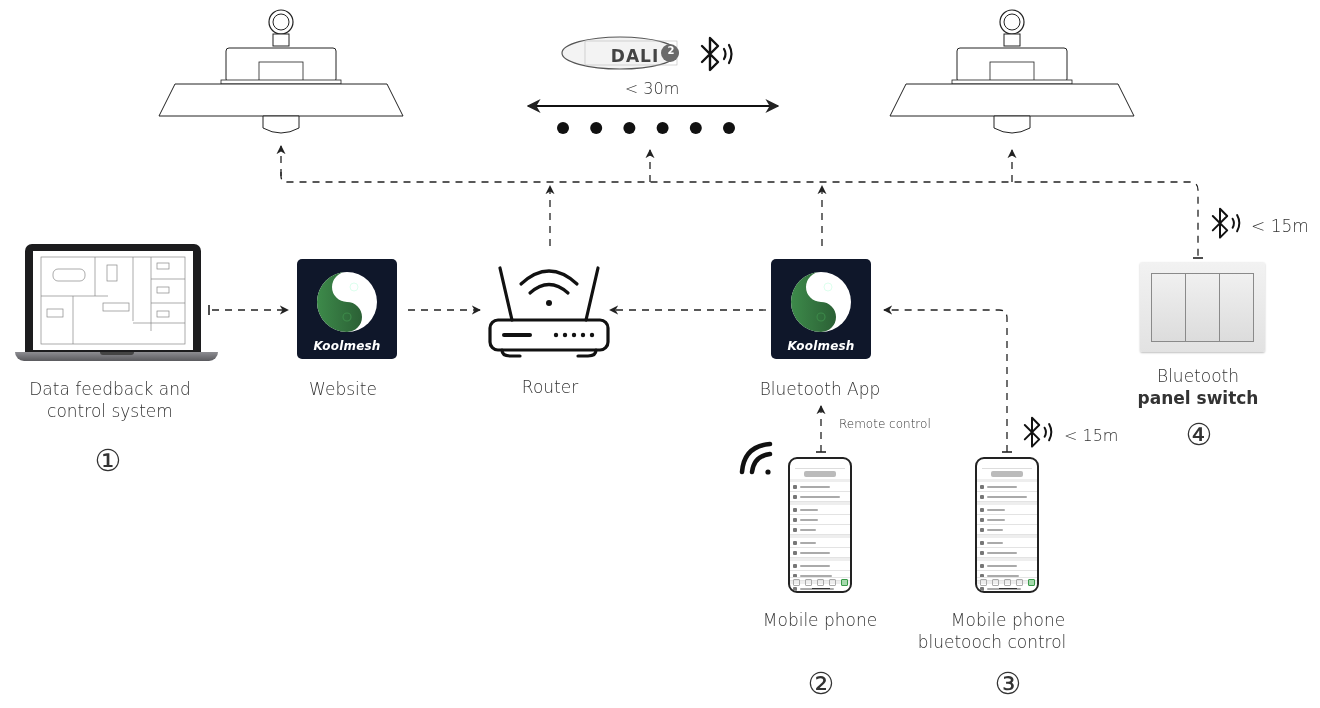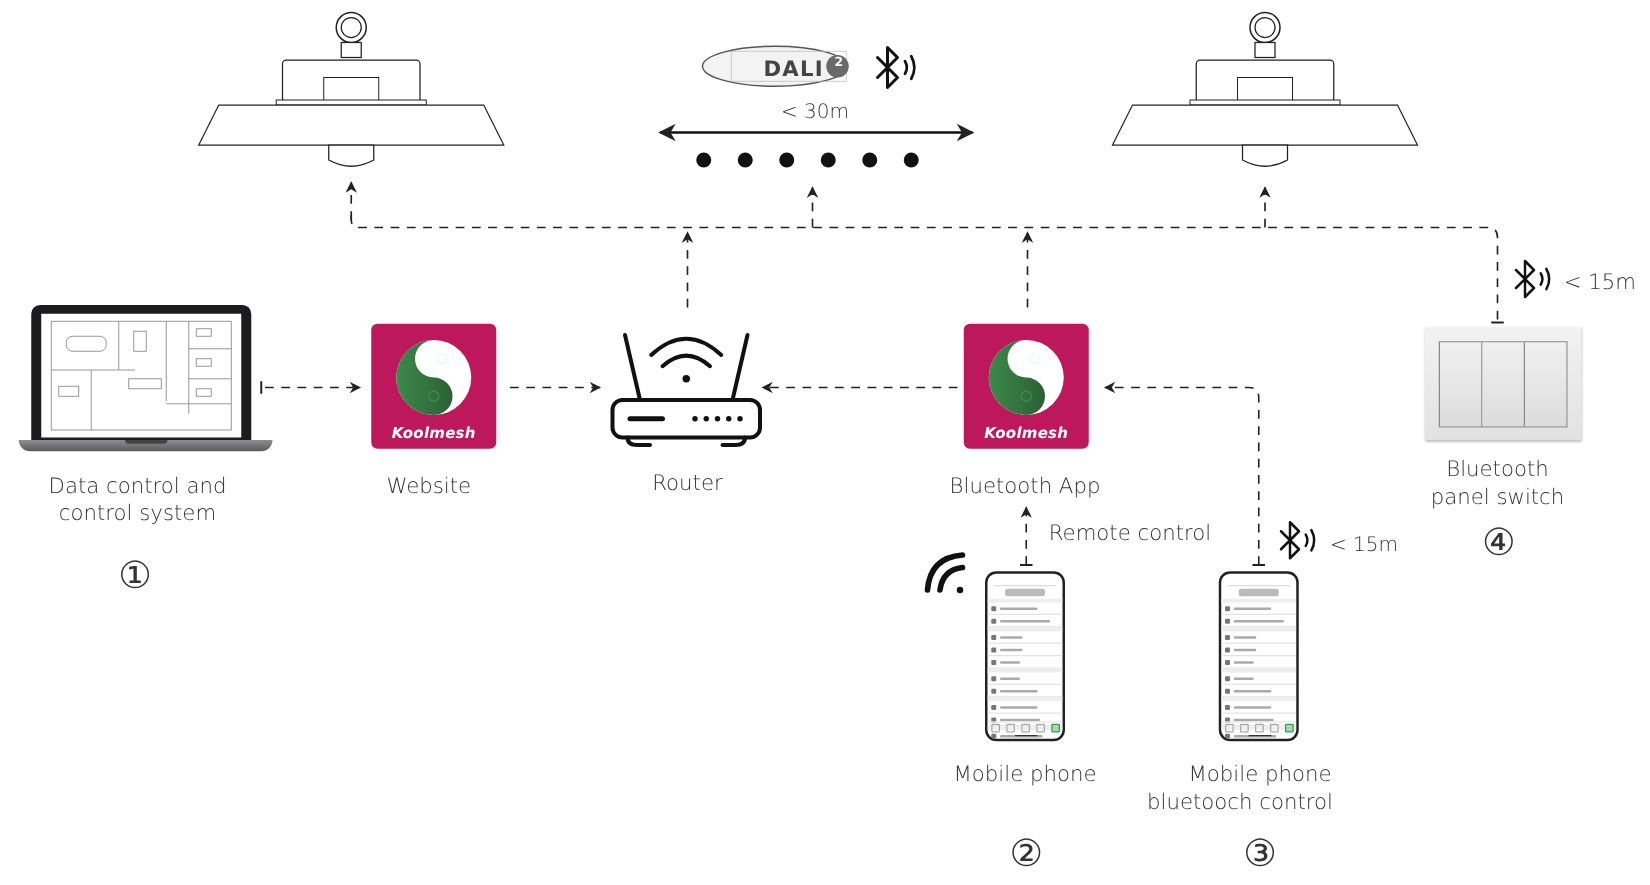--- a/index.html
+++ b/index.html
@@ -2,21 +2,21 @@
 <html><head>
 <meta charset="utf-8">
 <style>
   html, body { margin: 0; padding: 0; background: #ffffff; }
   body { width: 1320px; height: 708px; position: relative; overflow: hidden;
          font-family: "DejaVu Sans", sans-serif; color: #2b2b2b; }
   .label { position: absolute; text-align: center; font-size: 17px; line-height: 22px;
            color: #333; font-family: "DejaVu Sans", sans-serif; font-weight: 300; }
   .small { position: absolute; font-size: 16px; color: #333; font-weight: 300; }
   svg { position: absolute; left: 0; top: 0; overflow: visible; }
-  .app-icon { position: absolute; width: 100px; height: 100px; background: #be185d;
+  .app-icon { position: absolute; width: 100px; height: 100px; background: #0f172a;
               border-radius: 5px; }
   .app-icon .yy { position: absolute; left: 19px; top: 12px; width: 62px; height: 62px; }
   .app-icon .brand { position: absolute; left: 0; right: 0; bottom: 6px; text-align: center;
                      color: #fff; font-style: italic; font-weight: bold; font-size: 12px;
                      font-family: "DejaVu Sans", sans-serif; letter-spacing: 0.2px; }
   .phone { position: absolute; width: 64px; height: 136px; border: 2px solid #222;
            border-radius: 9px; background: #fff; box-sizing: border-box; overflow: hidden; }
   .phone .bar { height: 6px; margin: 3px 5px 0 5px; border-bottom: 1px solid #ddd; }
   .phone .title { height: 6px; margin: 2px 14px; background: #bbb; border-radius: 2px; }
   .phone .row { height: 9px; border-bottom: 1px solid #e3e3e3; display: flex; align-items: center; padding-left: 3px; }
@@ -346,31 +346,31 @@
     <div class="key"></div>
     <div class="key"></div>
     <div class="key"></div>
   </div>
 </div>
 
 <div class="small" style="left:604px; top:46px; width:62px; text-align:center; font-weight:bold; font-size:17px; color:#444; letter-spacing:1px;">DALI</div>
 <div class="small" style="left:665px; top:45px; width:12px; text-align:center; font-size:10px; color:#fff; font-weight:bold;">2</div>
 <div class="small" style="left:620px; top:79px; width:64px; text-align:center;">&lt; 30m</div>
 
-<div class="label" style="left:10px; top:378px; width:200px;">Data control and</div>
+<div class="label" style="left:10px; top:378px; width:200px;">Data feedback and</div>
 <div class="label" style="left:10px; top:400px; width:200px;text-align:center;">control system</div>
 <div class="label" style="left:253px; top:378px; width:180px;">Website</div>
 <div class="label" style="left:460px; top:376px; width:180px;">Router</div>
 <div class="label" style="left:720px; top:378px; width:200px;">Bluetooth App</div>
-<div class="small" style="left:839px; top:417px; font-size:17px;">Remote control</div>
+<div class="small" style="left:839px; top:417px; font-size:12px;">Remote control</div>
 <div class="small" style="left:1064px; top:426px;">&lt; 15m</div>
 <div class="small" style="left:1251px; top:216px; font-size:17px;">&lt; 15m</div>
 
 <div class="label" style="left:720px; top:609px; width:200px;">Mobile phone</div>
 <div class="label" style="left:908px; top:609px; width:200px;">Mobile phone</div>
 <div class="label" style="left:892px; top:631px; width:200px;">bluetooch control</div>
 <div class="label" style="left:1098px; top:365px; width:200px;">Bluetooth</div>
-<div class="label" style="left:1098px; top:387px; width:200px;">panel switch</div>
+<div class="label" style="left:1098px; top:387px; width:200px;font-weight:bold;">panel switch</div>
 
 <div class="label" style="left:88px; top:444px; width:40px; font-size:30px; line-height:34px;">①</div>
 <div class="label" style="left:801px; top:667px; width:40px; font-size:30px; line-height:34px;">②</div>
 <div class="label" style="left:988px; top:667px; width:40px; font-size:30px; line-height:34px;">③</div>
 <div class="label" style="left:1179px; top:418px; width:40px; font-size:30px; line-height:34px;">④</div>
 
 </body></html>

